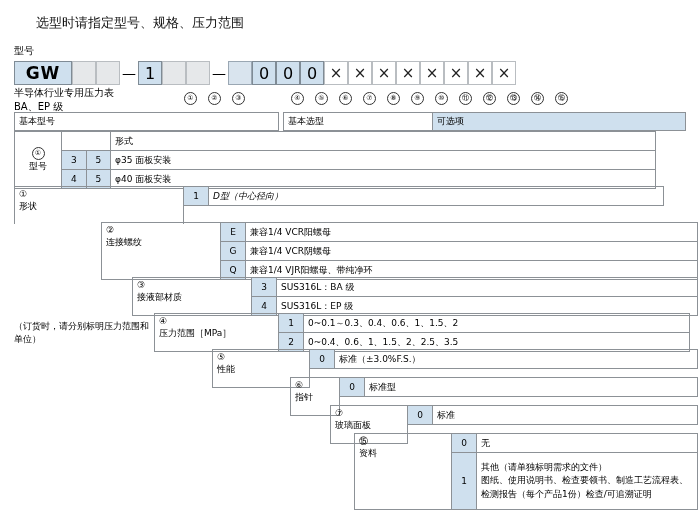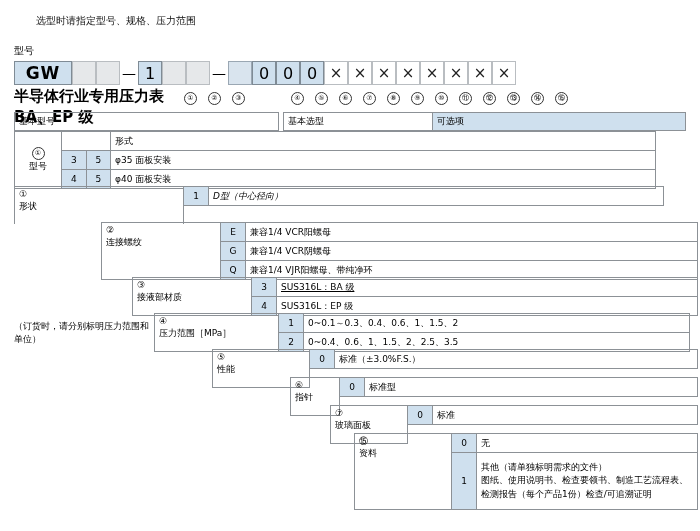--- a/index.html
+++ b/index.html
@@ -14,21 +14,21 @@
   }
   .page{position:relative;width:700px;height:531px;}
 
   
   .hdr{position:absolute;left:14px;top:14px;display:flex;align-items:center;}
   .hdr-pill{
     background:#3b3b3b;color:#fff;border-radius:11px;
     padding:3px 14px;font-size:11px;letter-spacing:1px;
     display:flex;align-items:center;
   }
-  .hdr-sub{margin-left:22px;font-size:10px;color:#111;}
+  .hdr-sub{margin-left:22px;font-size:13px;color:#111;}
 
   
   .mc{position:absolute;left:14px;top:44px;}
   .mc-label{font-size:10px;margin-bottom:3px;}
   .mc-row{display:flex;align-items:flex-start;}
   .cell{
     border:1px solid #9aa0a6;
     height:24px;box-sizing:border-box;
     display:flex;align-items:center;justify-content:center;
     font-size:13px;
@@ -87,21 +87,21 @@
       <div class="cell x">×</div>
       <div class="cell x">×</div>
       <div class="cell x">×</div>
       <div class="cell x">×</div>
       <div class="cell x">×</div>
       <div class="cell x">×</div>
       <div class="cell x">×</div>
     </div>
   </div>
 
-  <div style="position:absolute;left:14px;top:86px;font-size:15px;line-height:1.4;font-weight:bold;">
+  <div style="position:absolute;left:14px;top:86px;font-size:10px;line-height:1.4;">
     <div>半导体行业专用压力表</div>
     <div>BA、EP 级</div>
   </div>
 
   <div class="circnums" style="position:absolute;left:14px;top:92px;width:660px;">
     <span class="cn circ" style="left:170px;">①</span>
     <span class="cn circ" style="left:194px;">②</span>
     <span class="cn circ" style="left:218px;">③</span>
     <span class="cn circ" style="left:277px;">④</span>
     <span class="cn circ" style="left:301px;">⑤</span>
@@ -211,21 +211,21 @@
   <div class="sec" style="left:14px;top:277px;">
     <table>
       <tbody>
           <tr>
         <td rowspan="2" style="width:110px;border:none;"></td>
         <td rowspan="2" style="width:110px;vertical-align:top;padding:2px 4px;">
           <div class="rowlabel">③</div>
           <div class="rowlabel">接液部材质</div>
         </td>
         <td class="c shade" style="width:24px;">3</td>
-        <td style="width:412px;text-decoration:underline;">SUS316L：BA 级</td>
+        <td style="width:412px;">SUS316L：BA 级</td>
       </tr>
       <tr>
         <td class="c shade">4</td>
         <td>SUS316L：EP 级</td>
       </tr>
     </tbody>
       </table>
   </div>
 
   <div class="sec" style="left:14px;top:313px;">

